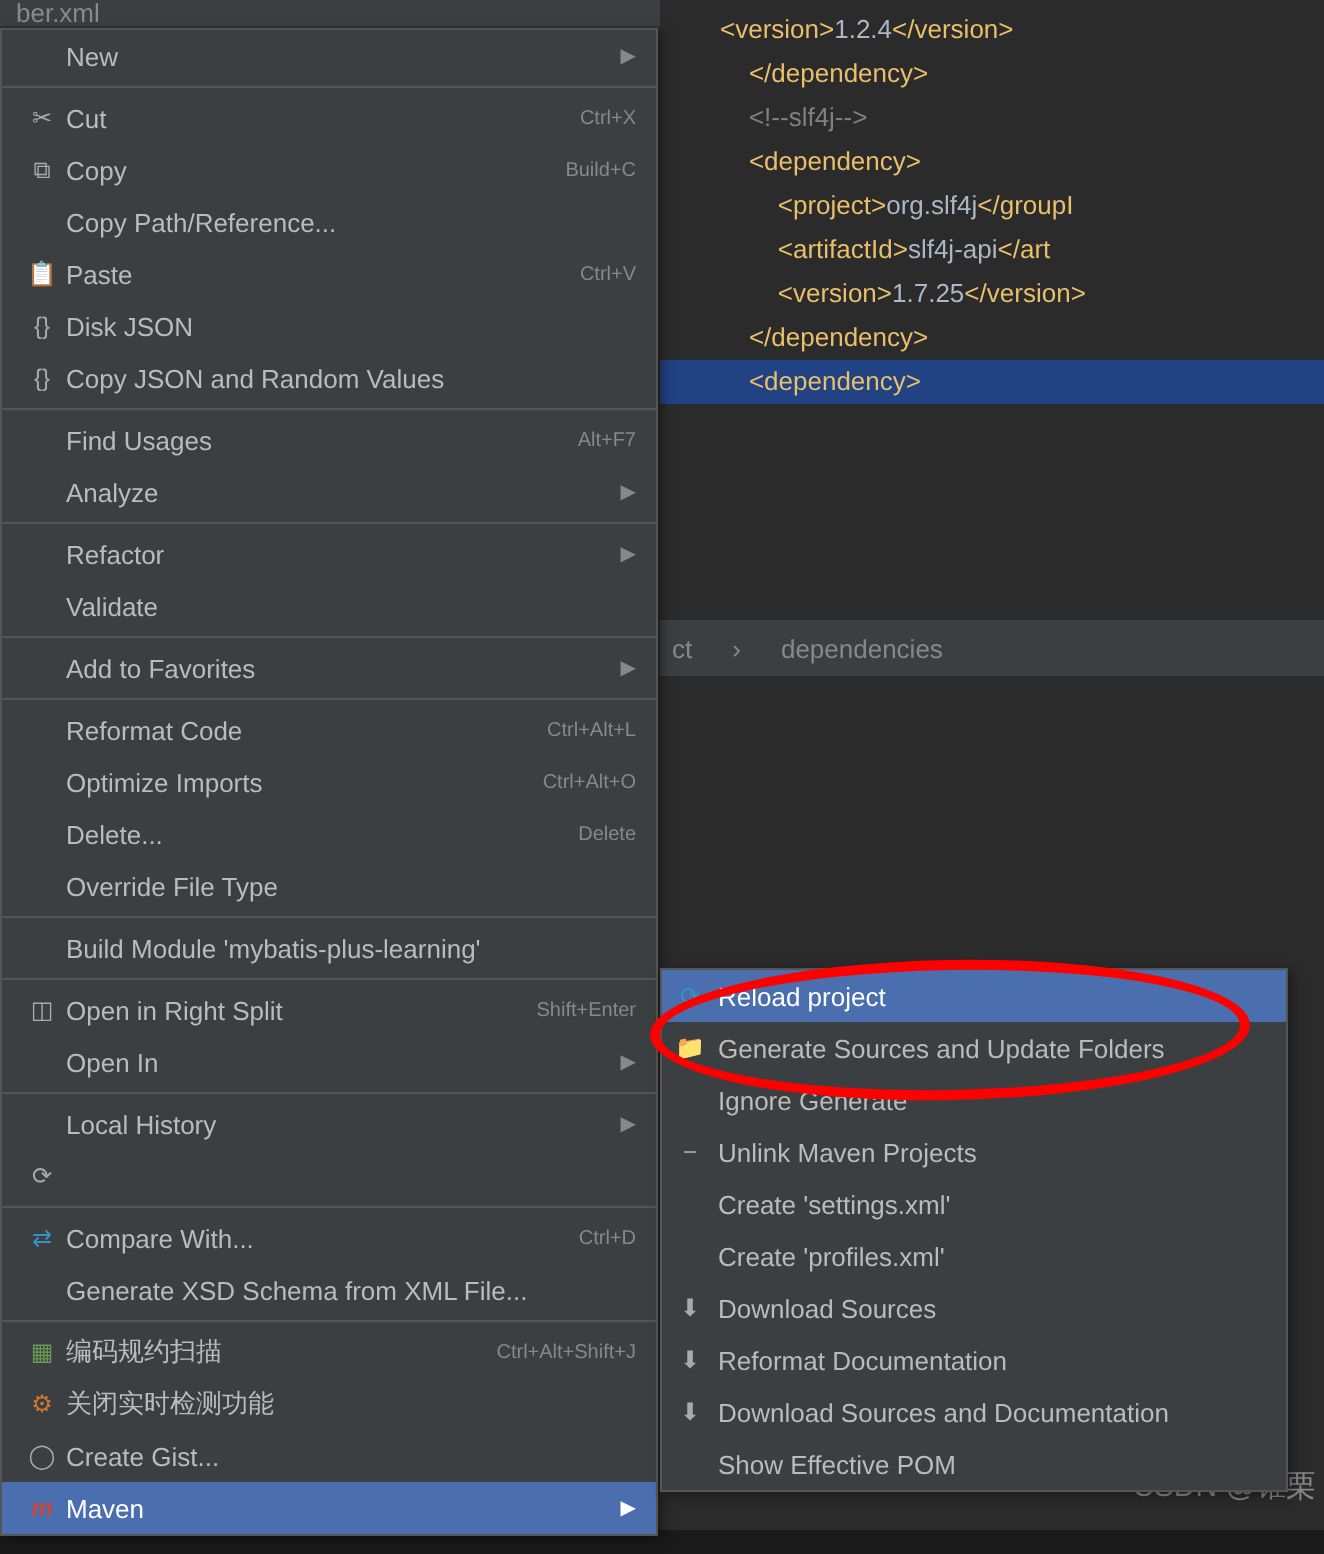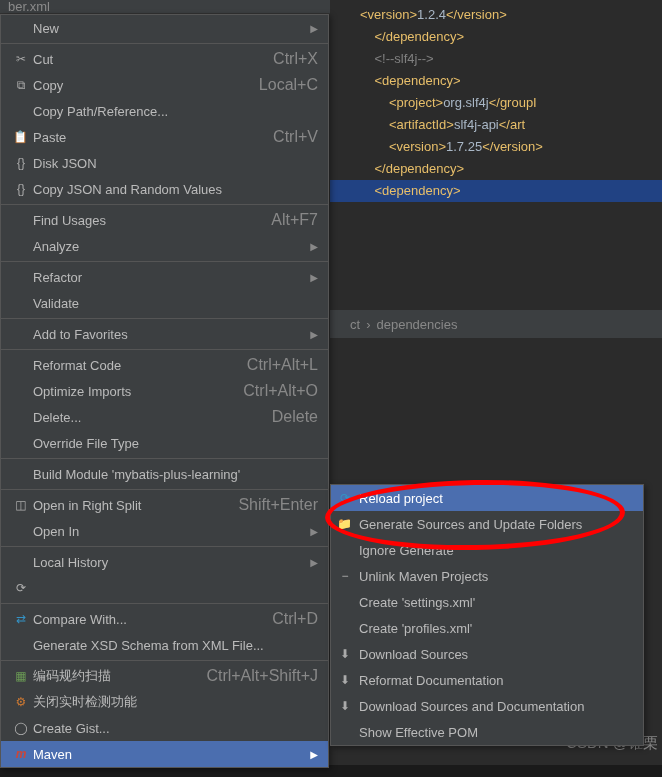--- a/index.html
+++ b/index.html
@@ -15,21 +15,21 @@
   background: #3c3f41; border: 1px solid #555; z-index: 10;
   box-shadow: 2px 2px 6px rgba(0,0,0,0.4);
 }
 .ctx-item {
   display: flex; align-items: center; height: 26px; padding: 0 10px 0 12px;
   color: #bbbbbb; cursor: default;
 }
 .ctx-item.highlight { background: #4b6eaf; color: #fff; }
 .ctx-icon { width: 16px; display: inline-flex; justify-content: center; margin-right: 4px; font-size: 12px; color: #aaa; }
 .ctx-label { flex: 1; }
-.ctx-shortcut { color: #888; font-size: 16px; }
+.ctx-shortcut { color: #888; font-size: 10px; }
 .ctx-arrow { color: #888; font-size: 10px; margin-left: 6px; }
 .ctx-sep { height: 1px; background: #555; margin: 2px 0; }
 
 
 .sub-menu {
   position: absolute; left: 330px; top: 484px; width: 314px;
   background: #3c3f41; border: 1px solid #555; z-index: 20;
   box-shadow: 2px 2px 6px rgba(0,0,0,0.4);
 }
 .sub-item { display: flex; align-items: center; height: 26px; padding: 0 10px 0 6px; color: #bbbbbb; }
@@ -45,22 +45,22 @@
 .line { white-space: pre; padding-left: 30px; }
 .editor .sel { background: #214283; display: block; }
 .tag { color: #e8bf6a; }
 .bracket { color: #e8bf6a; }
 .txt { color: #a9b7c6; }
 .comment { color: #808080; }
 
 
 .crumbs {
   position: absolute; left: 330px; top: 310px; right: 0; height: 28px;
-  background: #3c3f41; display: flex; align-items: center; padding-left: 20px;
-  color: #888; font-size: 12px; gap: 6px;
+  background: #3c3f41; display: flex; align-items: center; padding-left: 6px;
+  color: #888; font-size: 12px; gap: 20px;
 }
 
 
 .red-circle {
   position: absolute; left: 325px; top: 480px; width: 300px; height: 70px;
   border: 5px solid #ff0000; border-radius: 50%; z-index: 30; pointer-events: none;
   transform: rotate(-1deg);
 }
 
 
@@ -106,21 +106,21 @@
     </div>
   <div class="ctx-sep"></div>
   <div class="ctx-item">
       <span class="ctx-icon">✂</span>
       <span class="ctx-label">Cut</span>
       <span class="ctx-shortcut">Ctrl+X</span>
     </div>
   <div class="ctx-item">
       <span class="ctx-icon">⧉</span>
       <span class="ctx-label">Copy</span>
-      <span class="ctx-shortcut">Local+C</span>
+      <span class="ctx-shortcut">Build+C</span>
     </div>
   <div class="ctx-item">
       <span class="ctx-icon"></span>
       <span class="ctx-label">Copy Path/Reference...</span>
     </div>
   <div class="ctx-item">
       <span class="ctx-icon">📋</span>
       <span class="ctx-label">Paste</span>
       <span class="ctx-shortcut">Ctrl+V</span>
     </div>

